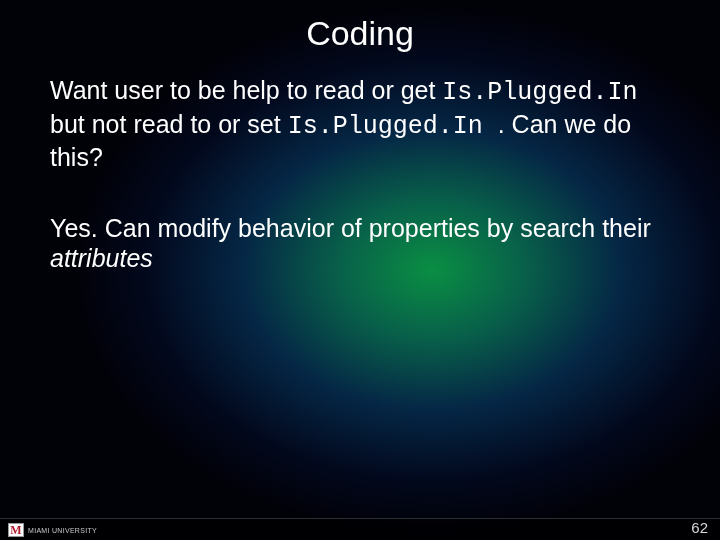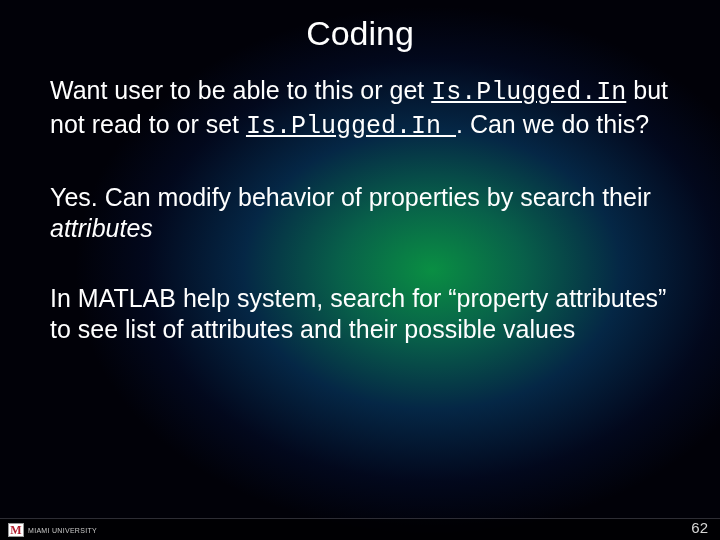--- a/index.html
+++ b/index.html
@@ -27,21 +27,21 @@
     padding-top: 14px;
     color: #ffffff;
   }
   .body {
     padding: 22px 50px 0 50px;
     font-size: 25px;
     line-height: 1.22;
     color: #ffffff;
   }
   .para { margin-bottom: 40px; }
-  .mono { font-family: "Courier New", Courier, monospace; text-decoration: underline; }
+  .mono { font-family: "Courier New", Courier, monospace; }
   .ital { font-style: italic; text-align: center; }
   .footer {
     position: absolute;
     left: 0;
     bottom: 0;
     width: 100%;
     height: 22px;
     background: rgba(0,0,0,0.55);
     border-top: 1px solid rgba(180,180,200,0.25);
   }
@@ -83,30 +83,27 @@
 </head>
 <body>
 
 <div class="slide">
 
   <div class="title">Coding</div>
 
   <div class="body">
 
     <div class="para">
-      <span>Want user to be able to this or get </span><span class="mono">Is.Plugged.In</span><span> but not read to or set </span><span class="mono">Is.Plugged.In </span><span>. Can we do this?</span>
+      <span>Want user to be help to read or get </span><span class="mono">Is.Plugged.In</span><span> but not read to or set </span><span class="mono">Is.Plugged.In </span><span>. Can we do this?</span>
     </div>
 
     <div class="para">
       <span>Yes. Can modify behavior of properties by search their </span><span class="ital">attributes</span>
     </div>
 
-    <div class="para">
-      <span>In MATLAB help system, search for “property attributes” to see list of attributes and their possible values</span>
-    </div>
 
   </div>
 
   <div class="footer">
     <div class="logo">
       <div class="logo-mark">M</div>
       <div class="logo-text">MIAMI UNIVERSITY</div>
     </div>
     <div class="page-num">62</div>
   </div>

